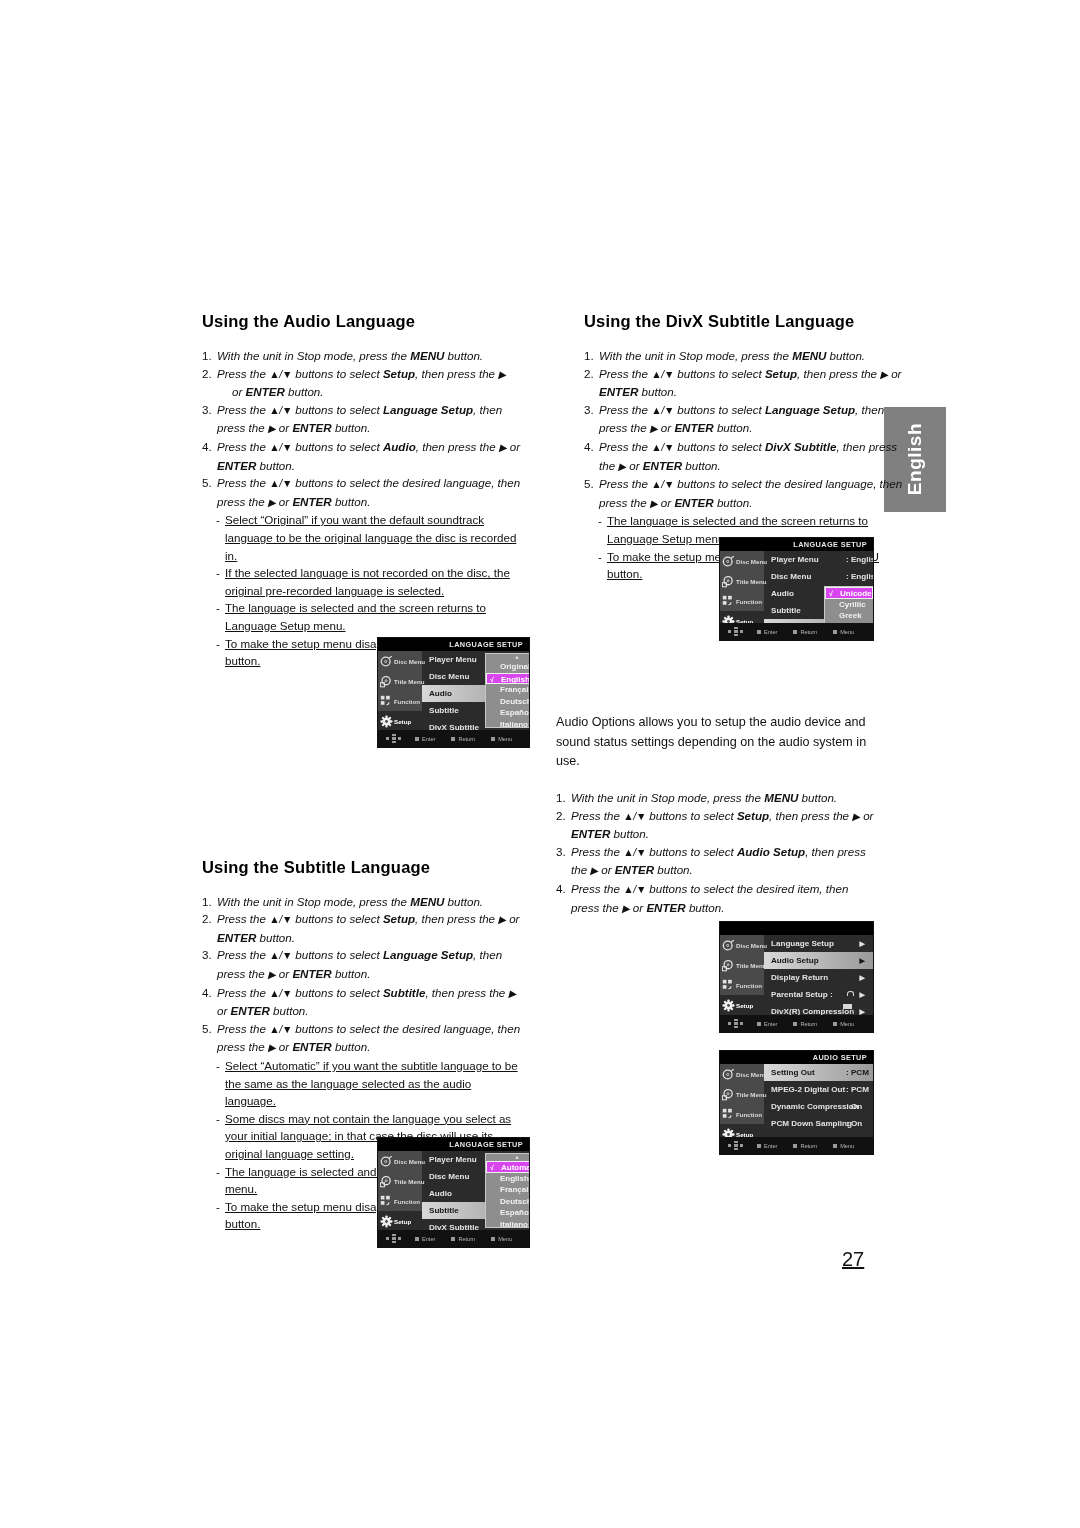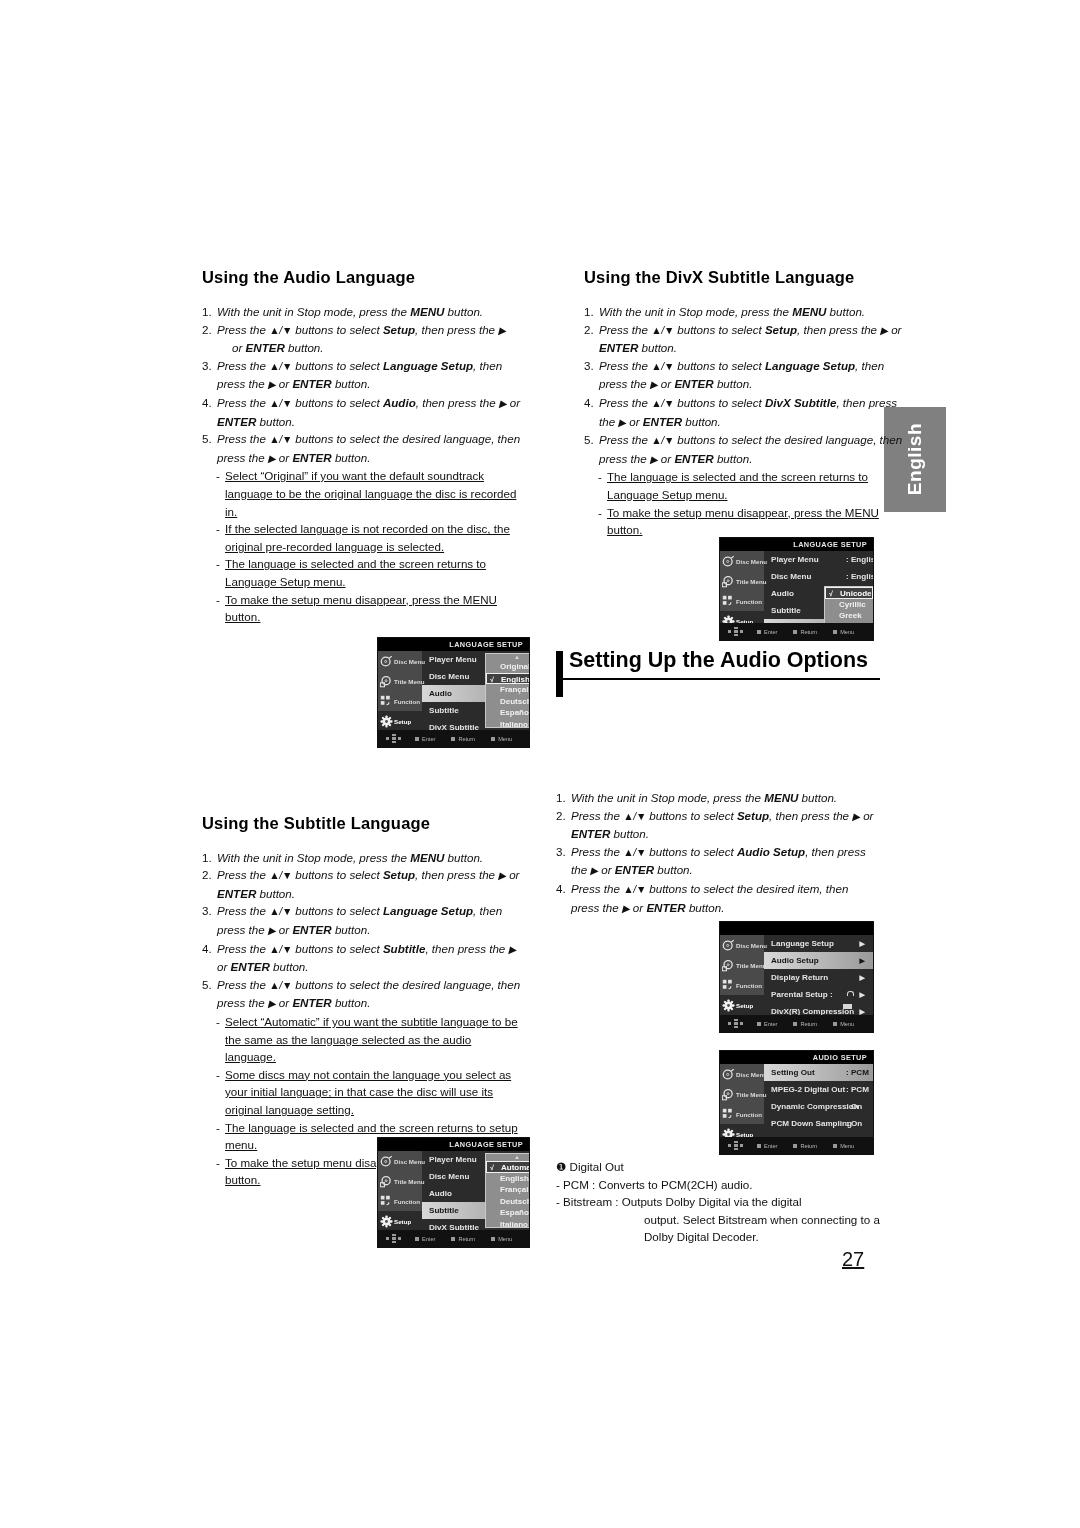--- a/index.html
+++ b/index.html
@@ -5,21 +5,21 @@
   html, body { margin:0; padding:0; background:#ffffff; }
   body {
     width:1080px; height:1528px; position:relative;
     font-family:"Liberation Sans", sans-serif;
     color:#000;
     -webkit-font-smoothing:antialiased;
   }
   .page { position:absolute; left:0; top:0; width:1080px; height:1528px; }
 
   
-  .col { position:absolute; }
+  .col { position:absolute;margin-top:44px; }
   .col-left  { left:202px; top:268px; width:322px; }
   .col-right { left:584px; top:268px; width:322px; }
 
   
   h2.sec {
     font-size:16.5px; font-weight:bold; letter-spacing:0.2px;
     margin:0 0 16px 0; color:#000;
   }
 
   
@@ -111,21 +111,21 @@
     position:absolute; background:#8e8e8e;
     border:1px solid #c9c9c9; box-sizing:border-box;
     padding:0;
   }
   .osd .opt {
     height:11.5px; line-height:11.5px; color:#f2f2f2;
     font-size:8px; font-weight:bold; padding-left:14px;
     white-space:nowrap; position:relative;
   }
   .osd .opt.sel {
-    background:#404040; border:1px solid #f0f0f0; box-sizing:border-box;
+    background:#d946ef; border:1px solid #f0f0f0; box-sizing:border-box;
     color:#fff;
   }
   .osd .opt .chk { position:absolute; left:3px; font-size:7px; }
   .osd .scroll-up, .osd .scroll-dn {
     text-align:center; color:#dcdcdc; font-size:6px; height:7px; line-height:6px;
   }
 
   .osd .foot {
     position:absolute; left:0; right:0; bottom:0; height:17px;
     background:#111; color:#b8b8b8; font-size:5.6px;
@@ -546,25 +546,22 @@
           <span class="sq"></span>
           <span>Return</span>
         </span>
         <span class="fitem">
           <span class="sq"></span>
           <span>Menu</span>
         </span>
       </div>
     </div>
 
-  <div class="bigsec" style="top:648px;">
-    <div class="bar"></div>
-    <h1>Setting Up the Audio Options</h1>
-  </div>
-
+
+  <div class="para" style="position:absolute; left:556px; top:713px; width:330px;">Audio Options allows you to setup the audio device and sound status settings depending on the audio system in use.</div>
 
   <div class="steps" id="steps-audio-options" style="position:absolute; left:556px; top:789px; width:322px;">
       <div class="step">
         <span class="num">1.</span>
         <span class="txt">With the unit in Stop mode, press the <b>MENU</b> button.</span>
       </div>
       <div class="step">
         <span class="num">2.</span>
         <span class="txt">Press the <span class="ud">▲/▼</span> buttons to select <b>Setup</b>, then press the <span class="arrow">▶</span> or <b>ENTER</b> button.</span>
       </div>
@@ -739,23 +736,16 @@
           <span class="sq"></span>
           <span>Return</span>
         </span>
         <span class="fitem">
           <span class="sq"></span>
           <span>Menu</span>
         </span>
       </div>
     </div>
 
-  <div class="steps" id="digital-out-notes" style="position:absolute; left:556px; top:1158px; width:330px;">
-      <div>❶ Digital Out</div>
-      <div style="padding-left: 0px;">- PCM : Converts to PCM(2CH) audio.</div>
-      <div style="padding-left: 0px;">- Bitstream : Outputs Dolby Digital via the digital</div>
-      <div style="padding-left: 88px;">output. Select Bitstream when connecting to a</div>
-      <div style="padding-left: 88px;">Dolby Digital Decoder.</div>
-    </div>
 
   <div class="pageno" style="left:842px; top:1248px;text-decoration:underline;">27</div>
 
 </div>
 
 </body></html>

